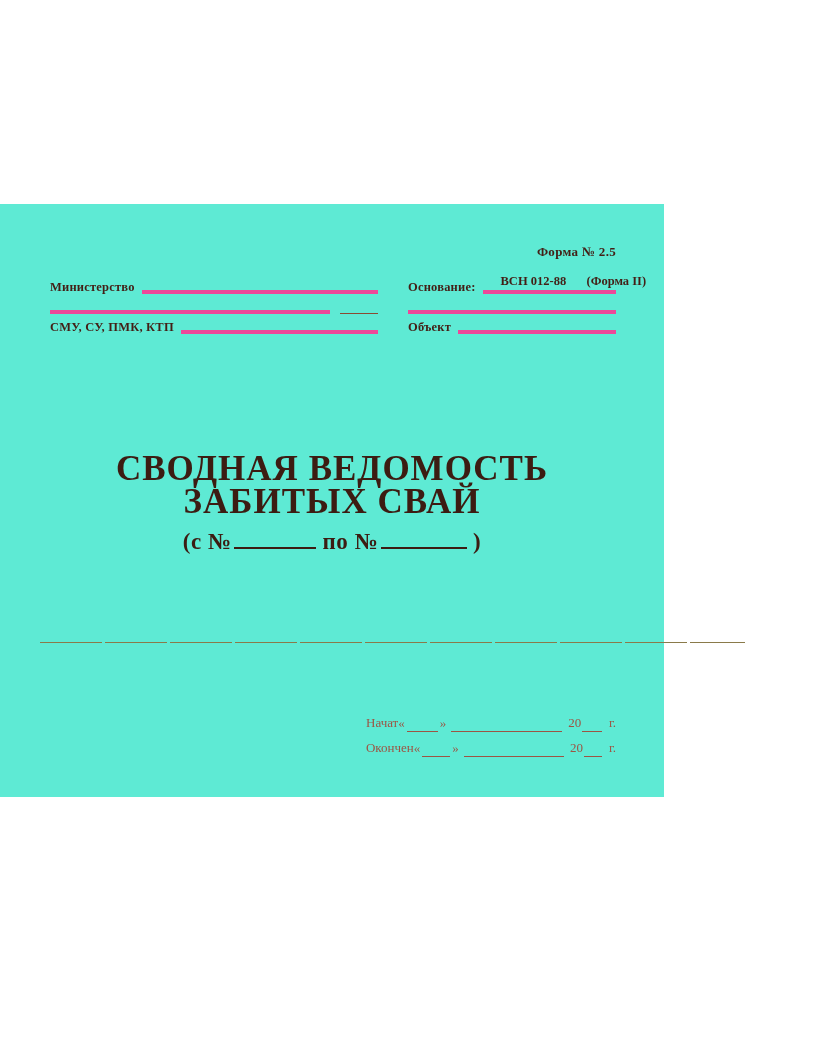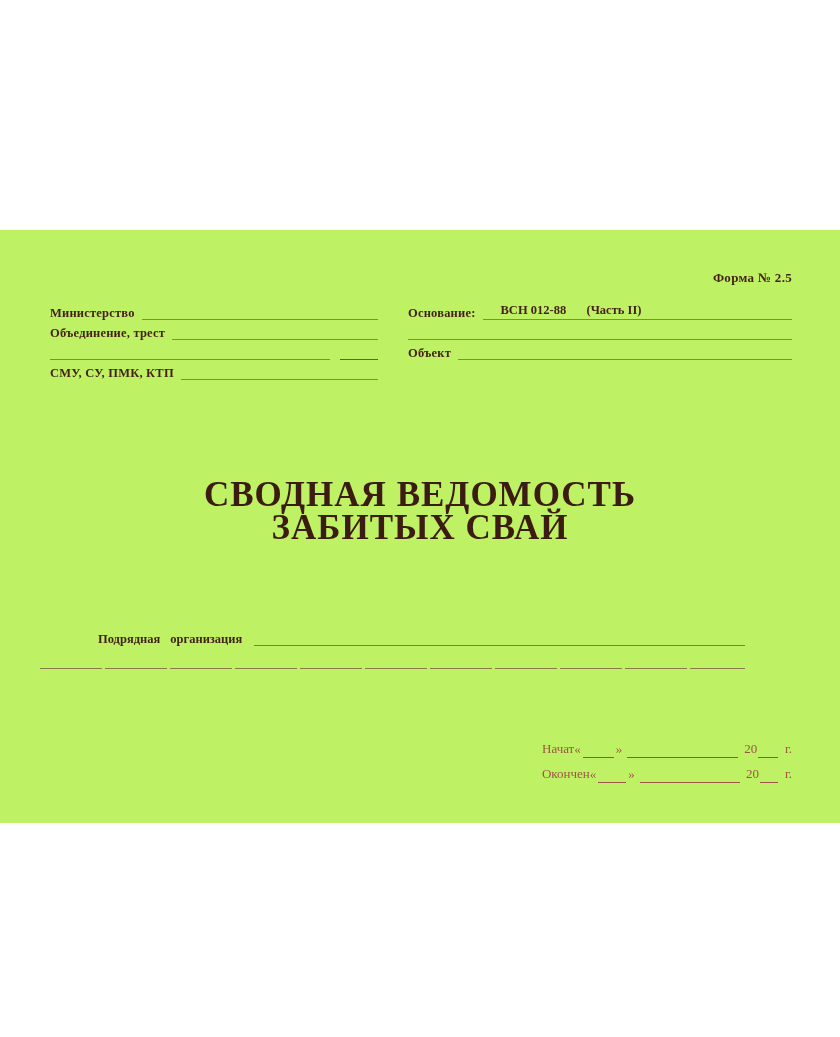--- a/index.html
+++ b/index.html
@@ -2,43 +2,43 @@
 <html><head>
 <meta charset="utf-8">
 <style>
   html,body{margin:0;padding:0;}
   body{
     width:840px;height:1037px;background:#ffffff;overflow:hidden;
     font-family:"Liberation Serif","DejaVu Serif",serif;
   }
   .page{position:relative;width:840px;height:1037px;background:#ffffff;}
   .sheet{
-    position:absolute;left:0;top:230px;width:840px;height:593px;
-    background:#bef264;color:#431f16;
+    position:absolute;left:0;top:204px;width:664px;height:593px;
+    background:#5eead4;color:#431f16;
   }
   
   .form-number{
     position:absolute;top:40px;right:48px;
     font-size:13px;font-weight:bold;color:#431f16;letter-spacing:.3px;
   }
   
   .header{
     position:absolute;top:72px;left:50px;right:48px;
     display:flex;gap:30px;
   }
   .hcol{display:flex;flex-direction:column;}
   .hcol-left{width:328px;}
   .hcol-right{flex:1;}
   .frow{
     display:flex;align-items:flex-end;height:20px;
     font-size:12.5px;font-weight:bold;white-space:nowrap;
   }
   .frow .flabel{padding-bottom:1px;letter-spacing:.2px;}
   .fl{
-    flex:1;border-bottom:1px solid #ec4899;margin:0 0 2px 7px;
+    flex:1;border-bottom:4px solid #ec4899;margin:0 0 2px 7px;
     position:relative;height:14px;
   }
   .fl.noml{margin-left:0;}
   .fl-gap{width:10px;margin:0 0 2px 0;height:14px;}
   .fl-short{width:38px;flex:none;border-bottom:1px solid #8a4a33;margin:0 0 2px 0;height:14px;}
   .on-line{
     position:absolute;bottom:1px;font-size:12.5px;font-weight:bold;
     color:#431f16;white-space:nowrap;
   }
   .pos-basis-doc{left:18px;}
@@ -103,61 +103,56 @@
     <div class="form-number">Форма № 2.5</div>
 
     <div class="header">
 
       <div class="hcol hcol-left">
         <div class="frow">
           <span class="flabel">Министерство</span>
           <div class="fl"></div>
         </div>
         <div class="frow">
-          <span class="flabel">Объединение, трест</span>
-          <div class="fl"></div>
-        </div>
-        <div class="frow">
           <div class="fl noml"></div>
           <div class="fl-gap"></div>
           <div class="fl-short"></div>
         </div>
         <div class="frow">
           <span class="flabel">СМУ, СУ, ПМК, КТП</span>
           <div class="fl"></div>
         </div>
       </div>
 
       <div class="hcol hcol-right">
         <div class="frow">
           <span class="flabel">Основание:</span>
           <div class="fl">
             <span class="on-line pos-basis-doc">ВСН 012-88</span>
-            <span class="on-line pos-basis-part">(Часть II)</span>
+            <span class="on-line pos-basis-part">(Форма II)</span>
           </div>
         </div>
         <div class="frow">
           <div class="fl noml"></div>
         </div>
         <div class="frow">
           <span class="flabel">Объект</span>
           <div class="fl"></div>
         </div>
       </div>
     </div>
 
     <div class="title-block">
       <div class="title-line">СВОДНАЯ ВЕДОМОСТЬ</div>
       <div class="title-line">ЗАБИТЫХ СВАЙ</div>
+      <div class="subtitle">
+        <span>(с №</span><span class="sub-blank b1"></span><span>по №</span><span class="sub-blank b2"></span><span>)</span>
+      </div>
     </div>
 
-    <div class="contractor">
-      <span class="flabel">Подрядная организация</span>
-      <div class="cline"></div>
-    </div>
     <div class="contractor-line2"></div>
 
     <div class="dates">
       <div class="drow">
         <span>Начат</span>
         <span>«</span>
         <span class="dblank db-day"></span>
         <span>»</span>
         <span class="dblank db-month"></span>
         <span>20</span>

